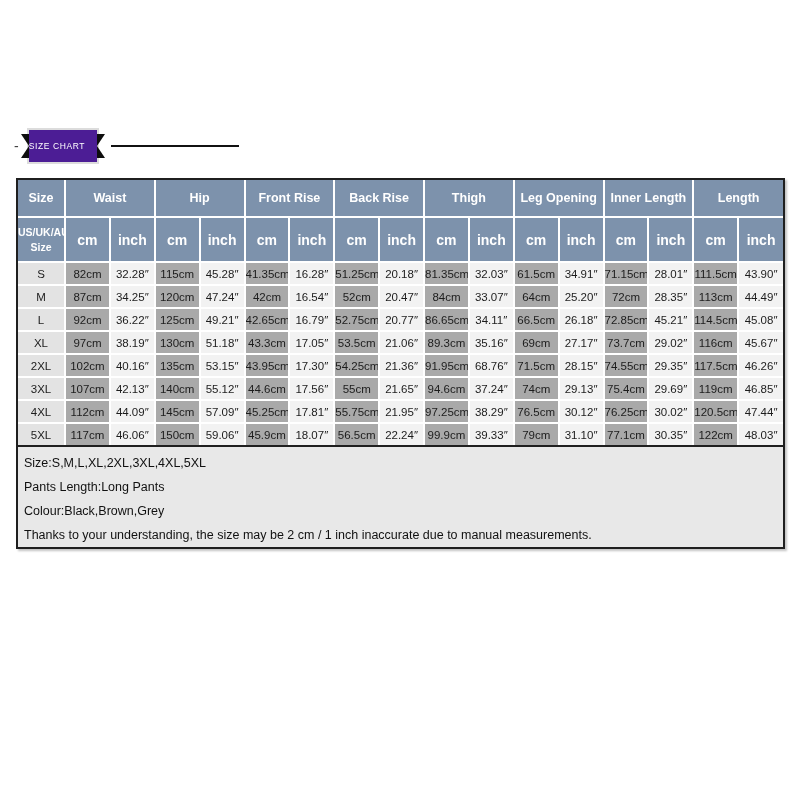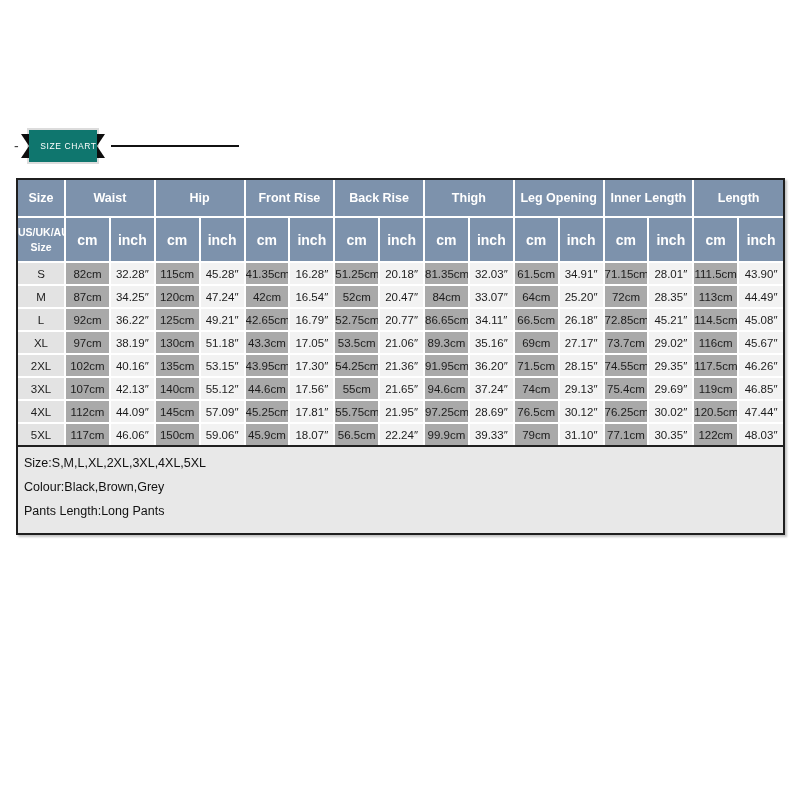--- a/index.html
+++ b/index.html
@@ -22,27 +22,27 @@
     align-items: center;
   }
   .dash {
     font-size: 14px;
     color: #444;
     line-height: 1;
   }
   .ribbon {
     position: relative;
     margin-left: 10px;
-    background: #0f766e;
+    background: #4c1d95;
     color: #ffffff;
     width: 68px;
     height: 32px;
     display: flex;
     align-items: center;
-    justify-content: flex-end;
+    justify-content: flex-start;
     outline: 2px solid #dcdcdc;
   }
   .ribbon-label {
     font-size: 8.5px;
     letter-spacing: 0.6px;
     white-space: nowrap;
   }
   .ribbon-tail {
     position: absolute;
     top: 4px;
@@ -110,21 +110,21 @@
     color: #1c1c1c;
   }
   .size-cell { background: #e3e3e3; }
   .cm-cell   { background: #a9a9a9; }
   .inch-cell { background: #f2f2f2; }
 
   
   .notes {
     background: #e8e8e8;
     border-top: 2px solid #1f1f1f;
-    padding: 4px 4px 10px 4px;
+    padding: 4px 4px 0 4px;
   }
   .note-line {
     font-size: 12.5px;
     color: #111;
     height: 24px;
     display: flex;
     align-items: center;
     padding-left: 2px;
   }
 </style>
@@ -275,21 +275,21 @@
           <td class="size-cell">2XL</td>
           <td class="cm-cell">102cm</td>
           <td class="inch-cell">40.16″</td>
           <td class="cm-cell">135cm</td>
           <td class="inch-cell">53.15″</td>
           <td class="cm-cell">43.95cm</td>
           <td class="inch-cell">17.30″</td>
           <td class="cm-cell">54.25cm</td>
           <td class="inch-cell">21.36″</td>
           <td class="cm-cell">91.95cm</td>
-          <td class="inch-cell">36.20″</td>
+          <td class="inch-cell">68.76″</td>
           <td class="cm-cell">71.5cm</td>
           <td class="inch-cell">28.15″</td>
           <td class="cm-cell">74.55cm</td>
           <td class="inch-cell">29.35″</td>
           <td class="cm-cell">117.5cm</td>
           <td class="inch-cell">46.26″</td>
         </tr>
         <tr>
           <td class="size-cell">3XL</td>
           <td class="cm-cell">107cm</td>
@@ -313,21 +313,21 @@
           <td class="size-cell">4XL</td>
           <td class="cm-cell">112cm</td>
           <td class="inch-cell">44.09″</td>
           <td class="cm-cell">145cm</td>
           <td class="inch-cell">57.09″</td>
           <td class="cm-cell">45.25cm</td>
           <td class="inch-cell">17.81″</td>
           <td class="cm-cell">55.75cm</td>
           <td class="inch-cell">21.95″</td>
           <td class="cm-cell">97.25cm</td>
-          <td class="inch-cell">28.69″</td>
+          <td class="inch-cell">38.29″</td>
           <td class="cm-cell">76.5cm</td>
           <td class="inch-cell">30.12″</td>
           <td class="cm-cell">76.25cm</td>
           <td class="inch-cell">30.02″</td>
           <td class="cm-cell">120.5cm</td>
           <td class="inch-cell">47.44″</td>
         </tr>
         <tr>
           <td class="size-cell">5XL</td>
           <td class="cm-cell">117cm</td>
@@ -344,16 +344,17 @@
           <td class="inch-cell">31.10″</td>
           <td class="cm-cell">77.1cm</td>
           <td class="inch-cell">30.35″</td>
           <td class="cm-cell">122cm</td>
           <td class="inch-cell">48.03″</td>
         </tr>
       </tbody>
   </table>
   <div class="notes">
       <div class="note-line">Size:S,M,L,XL,2XL,3XL,4XL,5XL</div>
+      <div class="note-line">Pants Length:Long Pants</div>
       <div class="note-line">Colour:Black,Brown,Grey</div>
-      <div class="note-line">Pants Length:Long Pants</div>
+      <div class="note-line">Thanks to your understanding, the size may be 2 cm / 1 inch inaccurate due to manual measurements.</div>
     </div>
 </div>
 
 </body></html>

